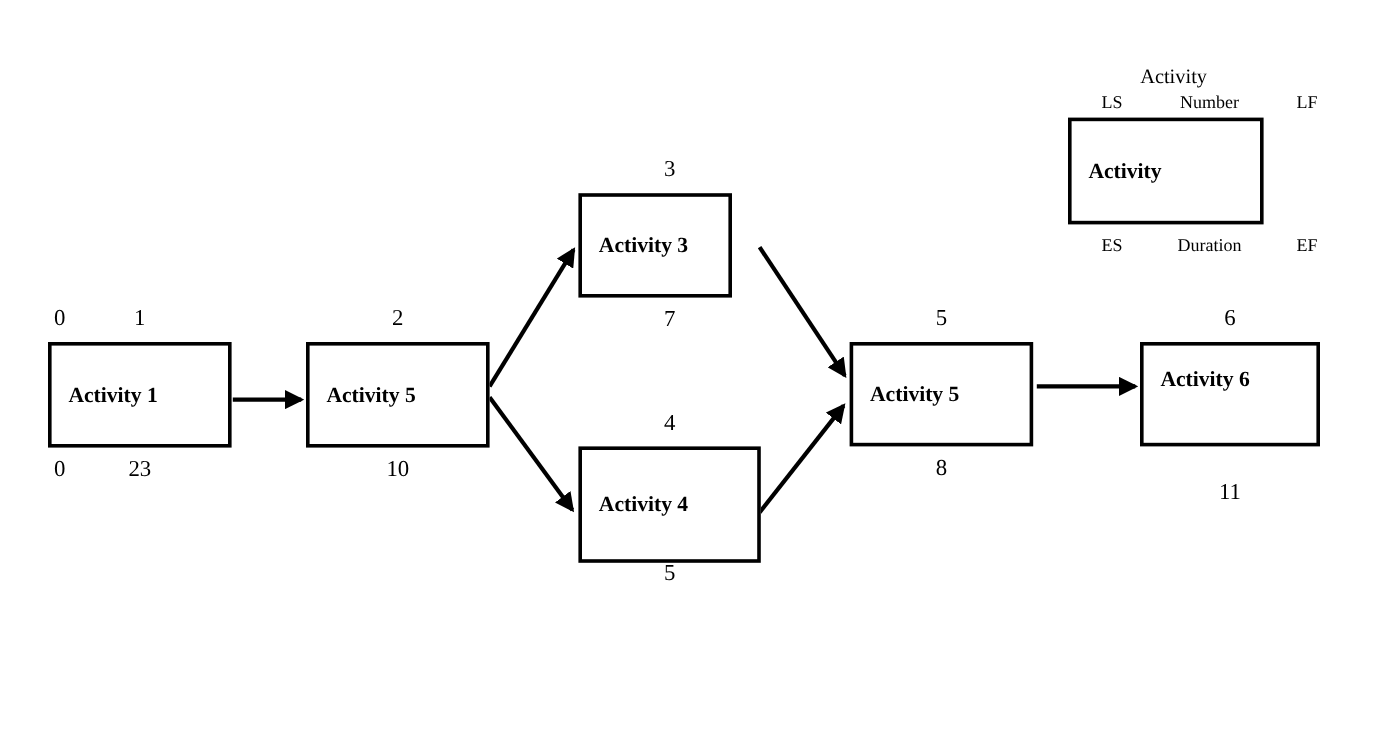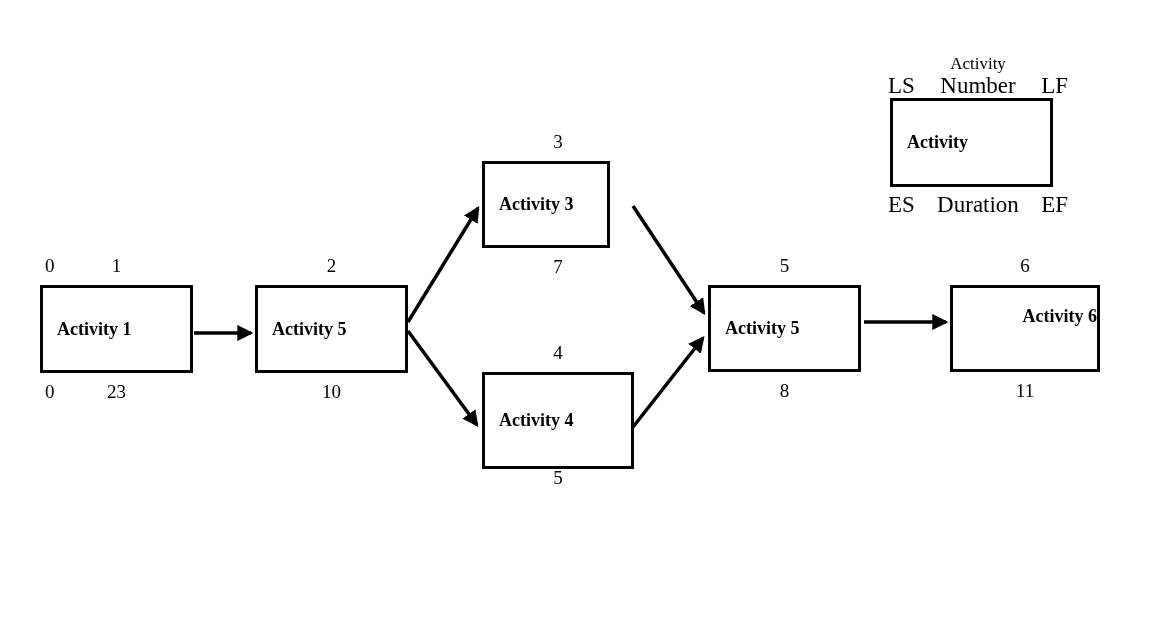--- a/index.html
+++ b/index.html
@@ -46,45 +46,45 @@
   .num-row .slot-left   { text-align: left; padding-left: 5px; }
   .num-row .slot-center { text-align: center; }
   .num-row .slot-right  { text-align: right; padding-right: 5px; }
 
   
   .n1-box { left: 40px;  top: 285px; width: 153px; height: 88px; }
   .n2-box { left: 255px; top: 285px; width: 153px; height: 88px; }
   .n3-box { left: 482px; top: 161px; width: 128px; height: 87px; }
   .n4-box { left: 482px; top: 372px; width: 152px; height: 97px; }
   .n5-box { left: 708px; top: 285px; width: 153px; height: 87px; }
-  .n6-box { left: 950px; top: 285px; width: 150px; height: 87px; justify-content: flex-end; }
+  .n6-box { left: 950px; top: 285px; width: 150px; height: 87px; }
 
   .n1-above { left: 40px;  top: 254px; width: 153px; }
   .n1-below { left: 40px;  top: 380px; width: 153px; }
   .n2-above { left: 255px; top: 254px; width: 153px; }
   .n2-below { left: 255px; top: 380px; width: 153px; }
   .n3-above { left: 482px; top: 130px; width: 152px; }
   .n3-below { left: 482px; top: 255px; width: 152px; }
   .n4-above { left: 482px; top: 341px; width: 152px; }
   .n4-below { left: 482px; top: 466px; width: 152px; }
   .n5-above { left: 708px; top: 254px; width: 153px; }
   .n5-below { left: 708px; top: 379px; width: 153px; }
   .n6-above { left: 950px; top: 254px; width: 150px; }
-  .n6-below { left: 950px; top: 379px; width: 150px; }
+  .n6-below { left: 950px; top: 399px; width: 150px; }
 
   
   .legend-title {
     position: absolute;
     left: 888px; top: 53px; width: 180px;
     font-size: 17px; text-align: center; line-height: 22px;
   }
   .legend-top-row, .legend-bottom-row {
     position: absolute;
-    left: 888px; width: 180px;
-    font-size: 23px; line-height: 22px;
+    left: 918px; width: 180px;
+    font-size: 15px; line-height: 22px;
     display: flex; justify-content: space-between;
   }
   .legend-top-row { top: 75px; }
   .legend-bottom-row { top: 194px; }
   .legend-box {
     position: absolute;
     left: 890px; top: 98px; width: 163px; height: 89px;
     border: 3px solid #000000;
     background: #ffffff;
     display: flex; align-items: center;

